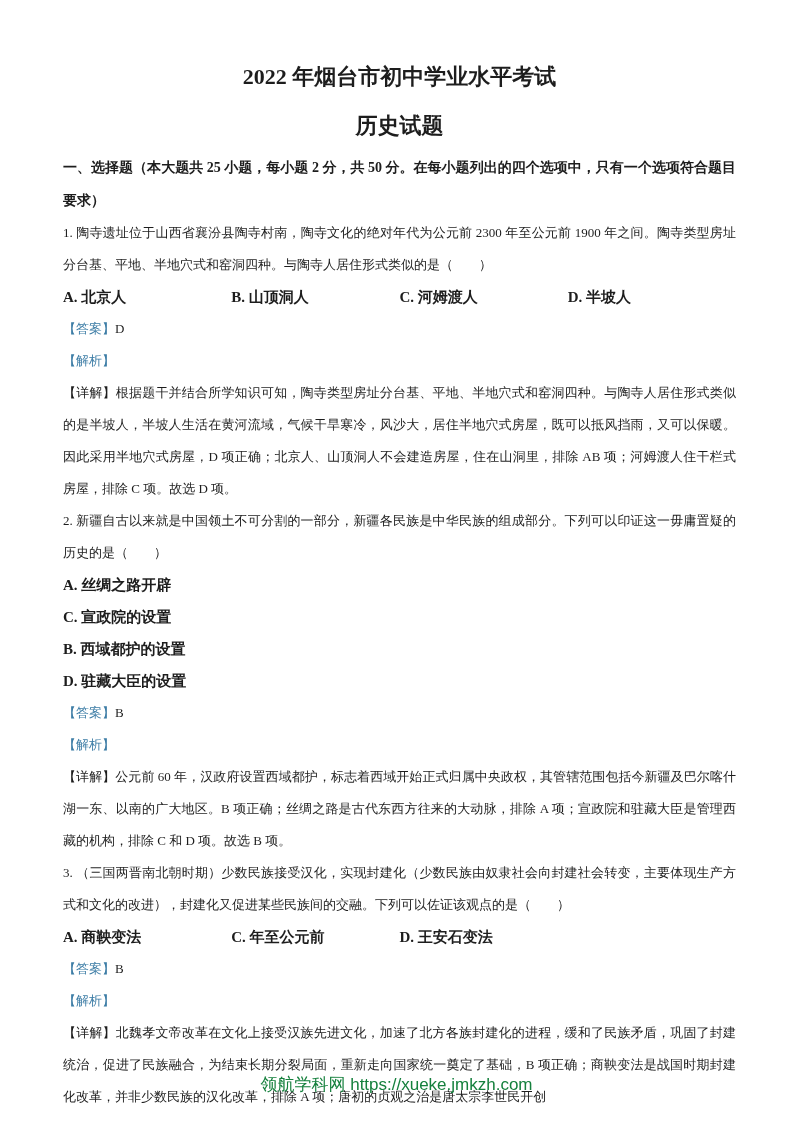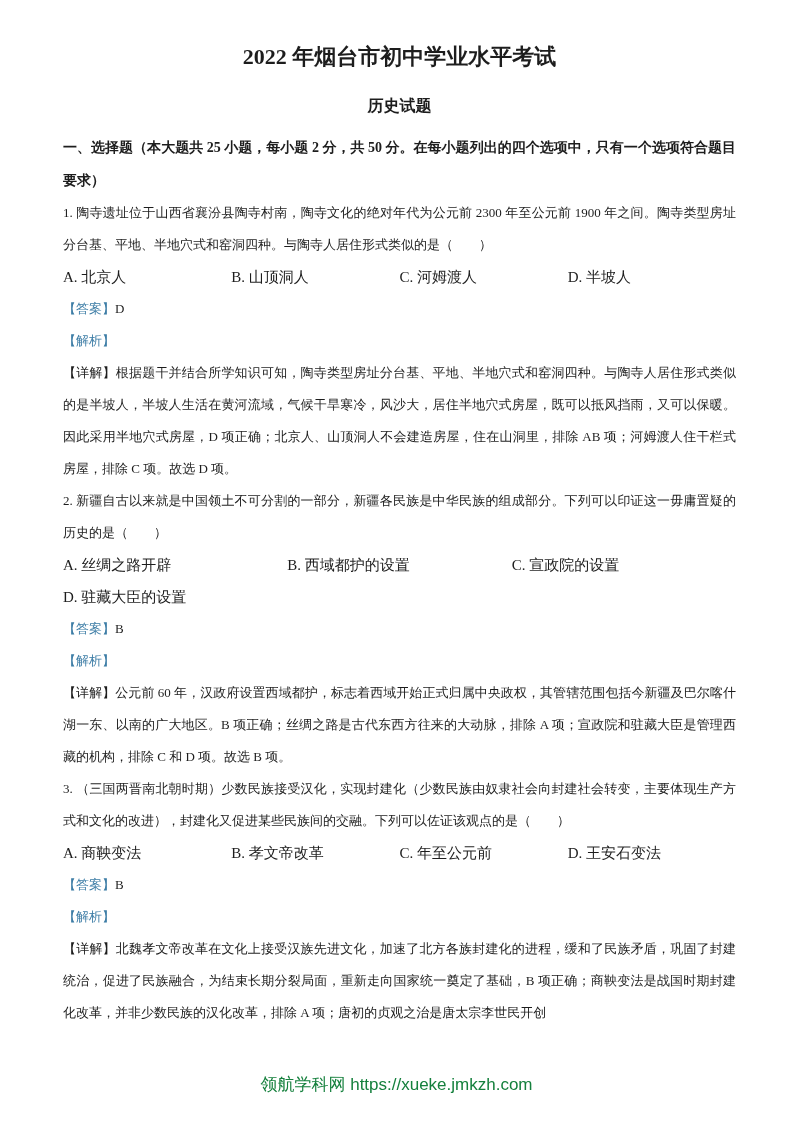--- a/index.html
+++ b/index.html
@@ -3,36 +3,36 @@
 <meta charset="utf-8">
 <style>
   html, body { margin: 0; padding: 0; background: #ffffff; }
   .page {
     position: relative;
     width: 793px;
     height: 1122px;
     margin: 0 auto;
     background: #ffffff;
     box-sizing: border-box;
-    padding: 26px 57px 0 63px;
+    padding: 46px 57px 0 63px;
     font-family: "Liberation Serif", "DejaVu Serif", serif;
     color: #1d1d1d;
     overflow: hidden;
   }
   .title1 {
     margin: 14px 0 0 0;
     text-align: center;
     font-size: 22px;
     font-weight: 700;
     line-height: 34px;
   }
   .title2 {
     margin: 15px 0 8px 0;
     text-align: center;
-    font-size: 16px;
+    font-size: 22px;
     font-weight: 700;
     line-height: 34px;
   }
   .section-header {
     font-size: 14px;
     font-weight: 700;
     line-height: 33px;
     text-align: justify;
     margin: 0;
   }
@@ -40,23 +40,24 @@
   .stem, .detail, .answer-line, .analysis-line {
     font-size: 13px;
     line-height: 32px;
     margin: 0;
     text-align: justify;
   }
   .options {
     display: grid;
     font-size: 15px;
     line-height: 32px;
+    font-weight: bold;
   }
   .options.cols-4 { grid-template-columns: repeat(4, 1fr); }
-  .options.cols-2 { grid-template-columns: repeat(3, 1fr); }
+  .options.cols-2 { grid-template-columns: repeat(1, 1fr); }
   .option { text-align: left; white-space: nowrap; }
   .blue { color: #3d7da6; }
   .footer {
     position: absolute;
     left: 0;
     right: 0;
     bottom: 26px;
     text-align: center;
     font-family: "Liberation Sans", "DejaVu Sans", sans-serif;
     font-size: 17px;
@@ -81,34 +82,33 @@
         </div>
     <p class="answer-line"><span class="blue" style="color: rgb(61, 125, 166);">【答案】</span><span>D</span></p>
     <p class="analysis-line"><span class="blue" style="color: rgb(61, 125, 166);">【解析】</span></p>
     <p class="detail"><span>【详解】</span><span>根据题干并结合所学知识可知，陶寺类型房址分台基、平地、半地穴式和窑洞四种。与陶寺人居住形式类似的是半坡人，半坡人生活在黄河流域，气候干旱寒冷，风沙大，居住半地穴式房屋，既可以抵风挡雨，又可以保暖。因此采用半地穴式房屋，D 项正确；北京人、山顶洞人不会建造房屋，住在山洞里，排除 AB 项；河姆渡人住干栏式房屋，排除 C 项。故选 D 项。</span></p>
   </section>
 
   <section class="question">
     <p class="stem">2. 新疆自古以来就是中国领土不可分割的一部分，新疆各民族是中华民族的组成部分。下列可以印证这一毋庸置疑的历史的是（　　）</p>
     <div class="options cols-2">
           <span class="option">A. 丝绸之路开辟</span>
+          <span class="option">C. 宣政院的设置</span>
           <span class="option">B. 西域都护的设置</span>
-          <span class="option">C. 宣政院的设置</span>
           <span class="option">D. 驻藏大臣的设置</span>
         </div>
     <p class="answer-line"><span class="blue" style="color: rgb(61, 125, 166);">【答案】</span><span>B</span></p>
     <p class="analysis-line"><span class="blue" style="color: rgb(61, 125, 166);">【解析】</span></p>
     <p class="detail"><span>【详解】</span><span>公元前 60 年，汉政府设置西域都护，标志着西域开始正式归属中央政权，其管辖范围包括今新疆及巴尔喀什湖一东、以南的广大地区。B 项正确；丝绸之路是古代东西方往来的大动脉，排除 A 项；宣政院和驻藏大臣是管理西藏的机构，排除 C 和 D 项。故选 B 项。</span></p>
   </section>
 
   <section class="question">
     <p class="stem">3. （三国两晋南北朝时期）少数民族接受汉化，实现封建化（少数民族由奴隶社会向封建社会转变，主要体现生产方式和文化的改进），封建化又促进某些民族间的交融。下列可以佐证该观点的是（　　）</p>
     <div class="options cols-4">
           <span class="option">A. 商鞅变法</span>
-          <span class="option">B. 孝文帝改革</span>
           <span class="option">C. 年至公元前</span>
           <span class="option">D. 王安石变法</span>
         </div>
     <p class="answer-line"><span class="blue" style="color: rgb(61, 125, 166);">【答案】</span><span>B</span></p>
     <p class="analysis-line"><span class="blue" style="color: rgb(61, 125, 166);">【解析】</span></p>
     <p class="detail"><span>【详解】</span><span>北魏孝文帝改革在文化上接受汉族先进文化，加速了北方各族封建化的进程，缓和了民族矛盾，巩固了封建统治，促进了民族融合，为结束长期分裂局面，重新走向国家统一奠定了基础，B 项正确；商鞅变法是战国时期封建化改革，并非少数民族的汉化改革，排除 A 项；唐初的贞观之治是唐太宗李世民开创</span></p>
   </section>
 </div>
   <div class="footer" style="color: #15803d;">
     <span>领航学科网 https://xueke.jmkzh.com</span>

